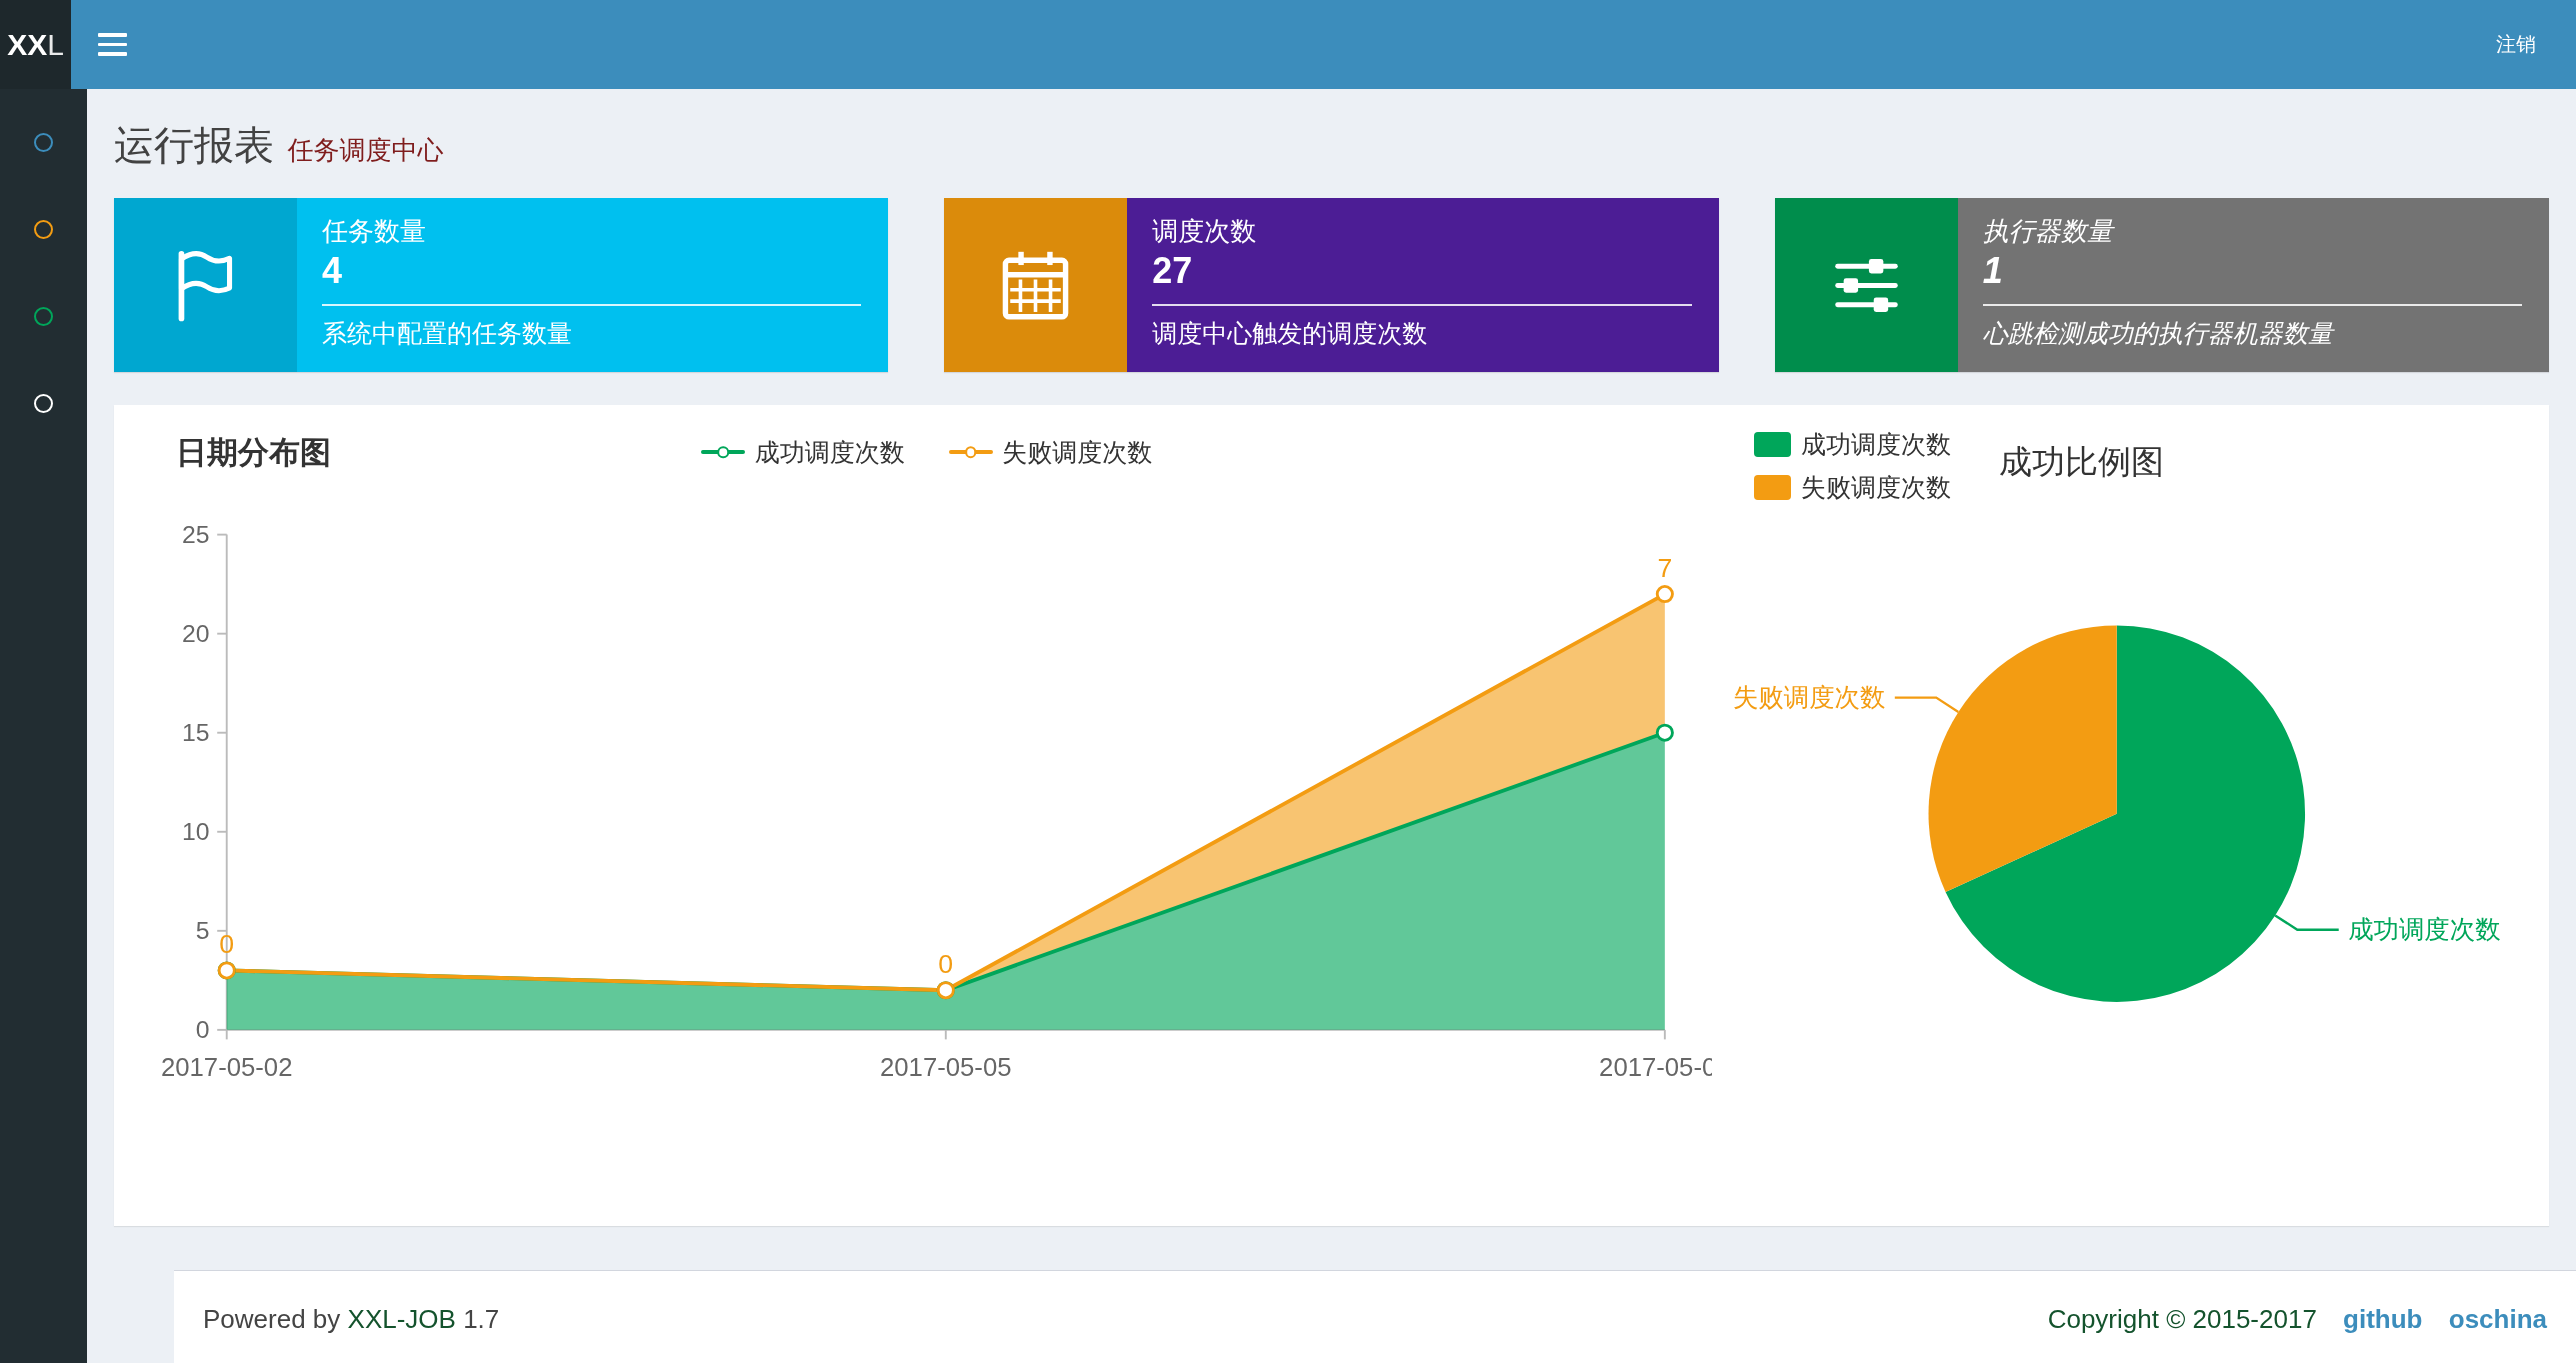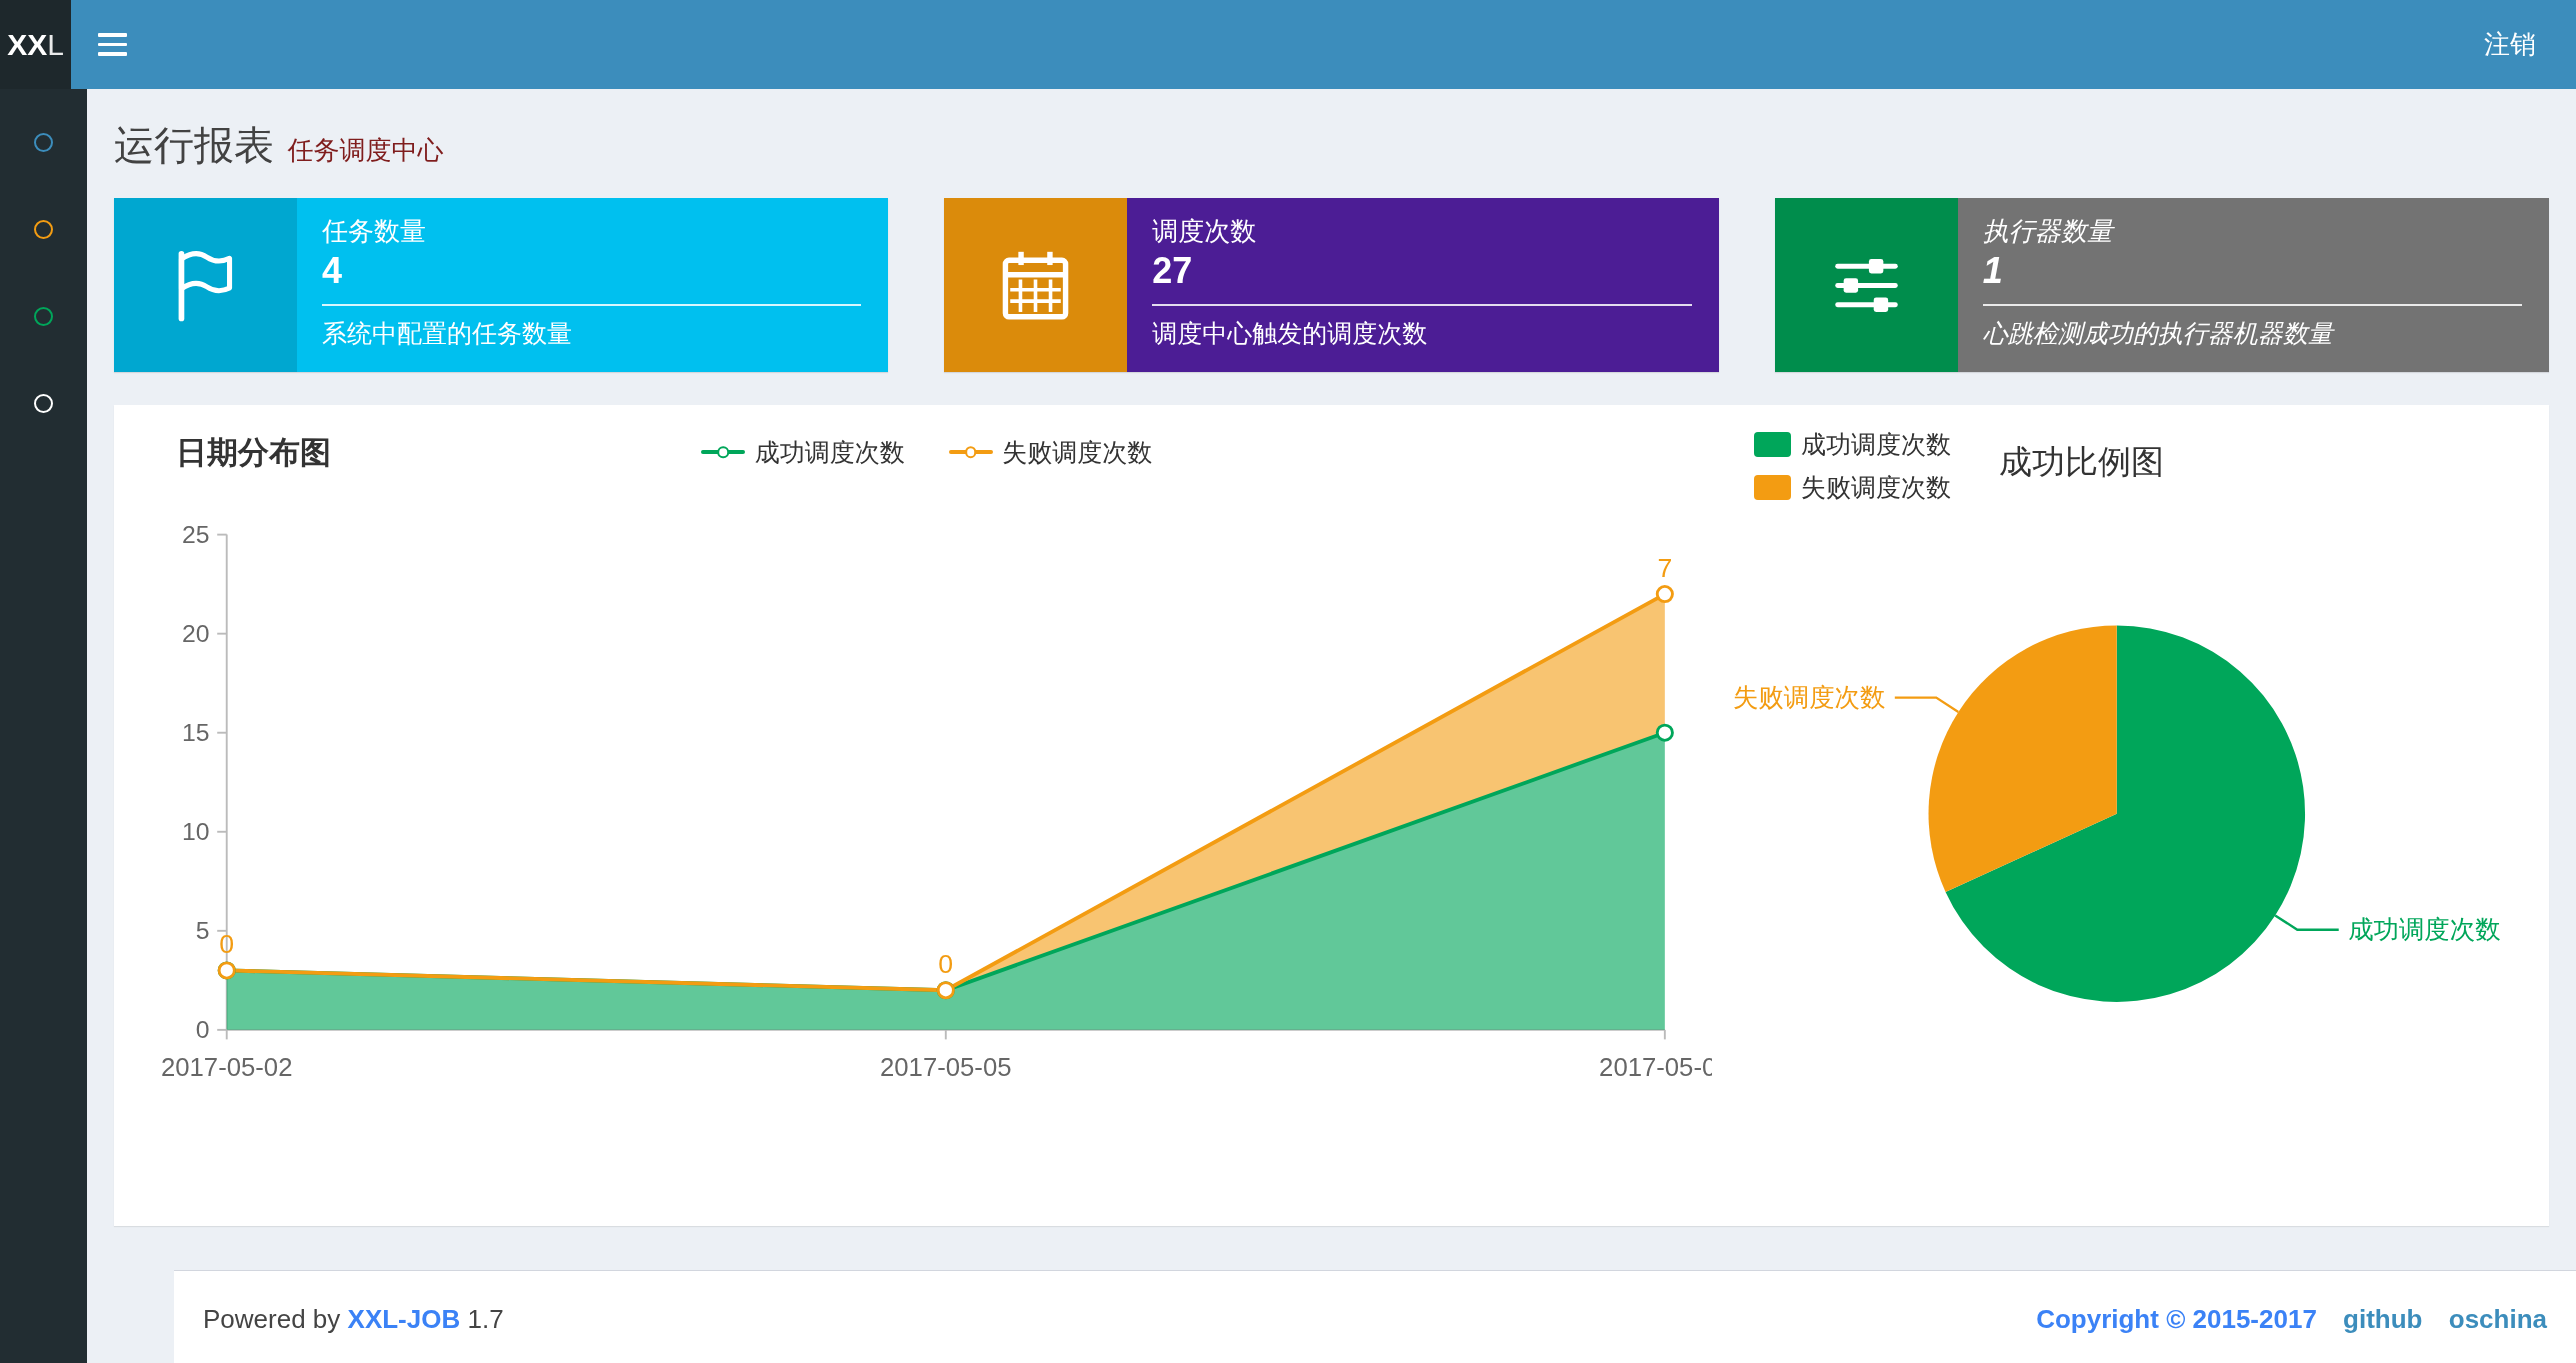--- a/index.html
+++ b/index.html
@@ -7,21 +7,21 @@
 body{overflow:hidden;background:#ecf0f5;font-family:"Liberation Sans","DejaVu Sans",sans-serif;color:#333}
 a{text-decoration:none}
 svg{display:block}
 
 
 .navbar{position:fixed;top:0;left:0;width:2576px;height:89px;background:#3c8dbc;display:flex;align-items:stretch;z-index:20}
 .logo{width:71px;background:#1e282c;color:#fff;display:flex;align-items:center;justify-content:center;font-size:30px;cursor:pointer}
 .logo .lt{font-weight:300;opacity:.9}
 .hamburger{width:83px;display:flex;flex-direction:column;align-items:center;justify-content:center;gap:5.8px;cursor:pointer}
 .hamburger span{display:block;width:29px;height:3.9px;background:#fff;border-radius:1px}
-.logout{margin-left:auto;display:flex;align-items:center;padding:0 40px;color:#fff;font-size:26px;cursor:pointer}
+.logout{margin-left:auto;display:flex;align-items:center;padding:0 40px;color:#fff;font-size:20px;cursor:pointer}
 
 
 .sidebar{position:fixed;top:89px;left:0;bottom:0;width:87px;background:#222d32;padding-top:9.6px;z-index:10}
 .side-item{height:87px;display:flex;align-items:center;justify-content:center;cursor:pointer}
 .circle-icon{width:19px;height:19px;border:2.9px solid #fff;border-radius:50%}
 
 
 .main{margin-left:87px;padding-top:89px}
 .content-header{padding:33px 27px 25px}
 .content-header h1{font-size:40px;font-weight:500;color:#424242;line-height:46px}
@@ -51,21 +51,21 @@
 .legend-item{display:flex;align-items:center;gap:9.6px;font-size:25px;color:#333;cursor:pointer;white-space:nowrap}
 .line-glyph{position:relative;width:44px;height:3.9px;border-radius:1.9px;flex:0 0 44px;background:#999}
 .glyph-dot{position:absolute;left:50%;top:50%;transform:translate(-50%,-50%);width:11.6px;height:11.6px;background:#fff;border:2.9px solid #999;border-radius:50%}
 .pie-head{display:flex;align-items:flex-start;padding:7.7px 0 0 42px;height:100px;gap:48px}
 .pie-legend{display:flex;flex-direction:column;gap:9.6px}
 .swatch{width:37px;height:25px;border-radius:3.9px;flex:0 0 37px;background:#999}
 .pie-title{font-size:33px;font-weight:400;color:#333;margin-top:11.6px}
 
 
 .footer{margin:44px 0 0 87px;height:98px;background:#fff;border-top:1px solid #d2d6de;display:flex;align-items:center;justify-content:space-between;padding:0 29px;font-size:26px;color:#444}
-.footer b{font-weight:700;color:#3b82f6}
+.footer b{font-weight:400;color:#14532d}
 .footer-right a{color:#3c8dbc;font-weight:700;margin-left:19px}
 </style>
 </head>
 <body>
 
 <header class="navbar" style="background: rgb(60, 141, 188);">
   <div class="logo" style="background: rgb(30, 40, 44);">
     <b>XX</b>
       <span class="lt">L</span>
   </div>

